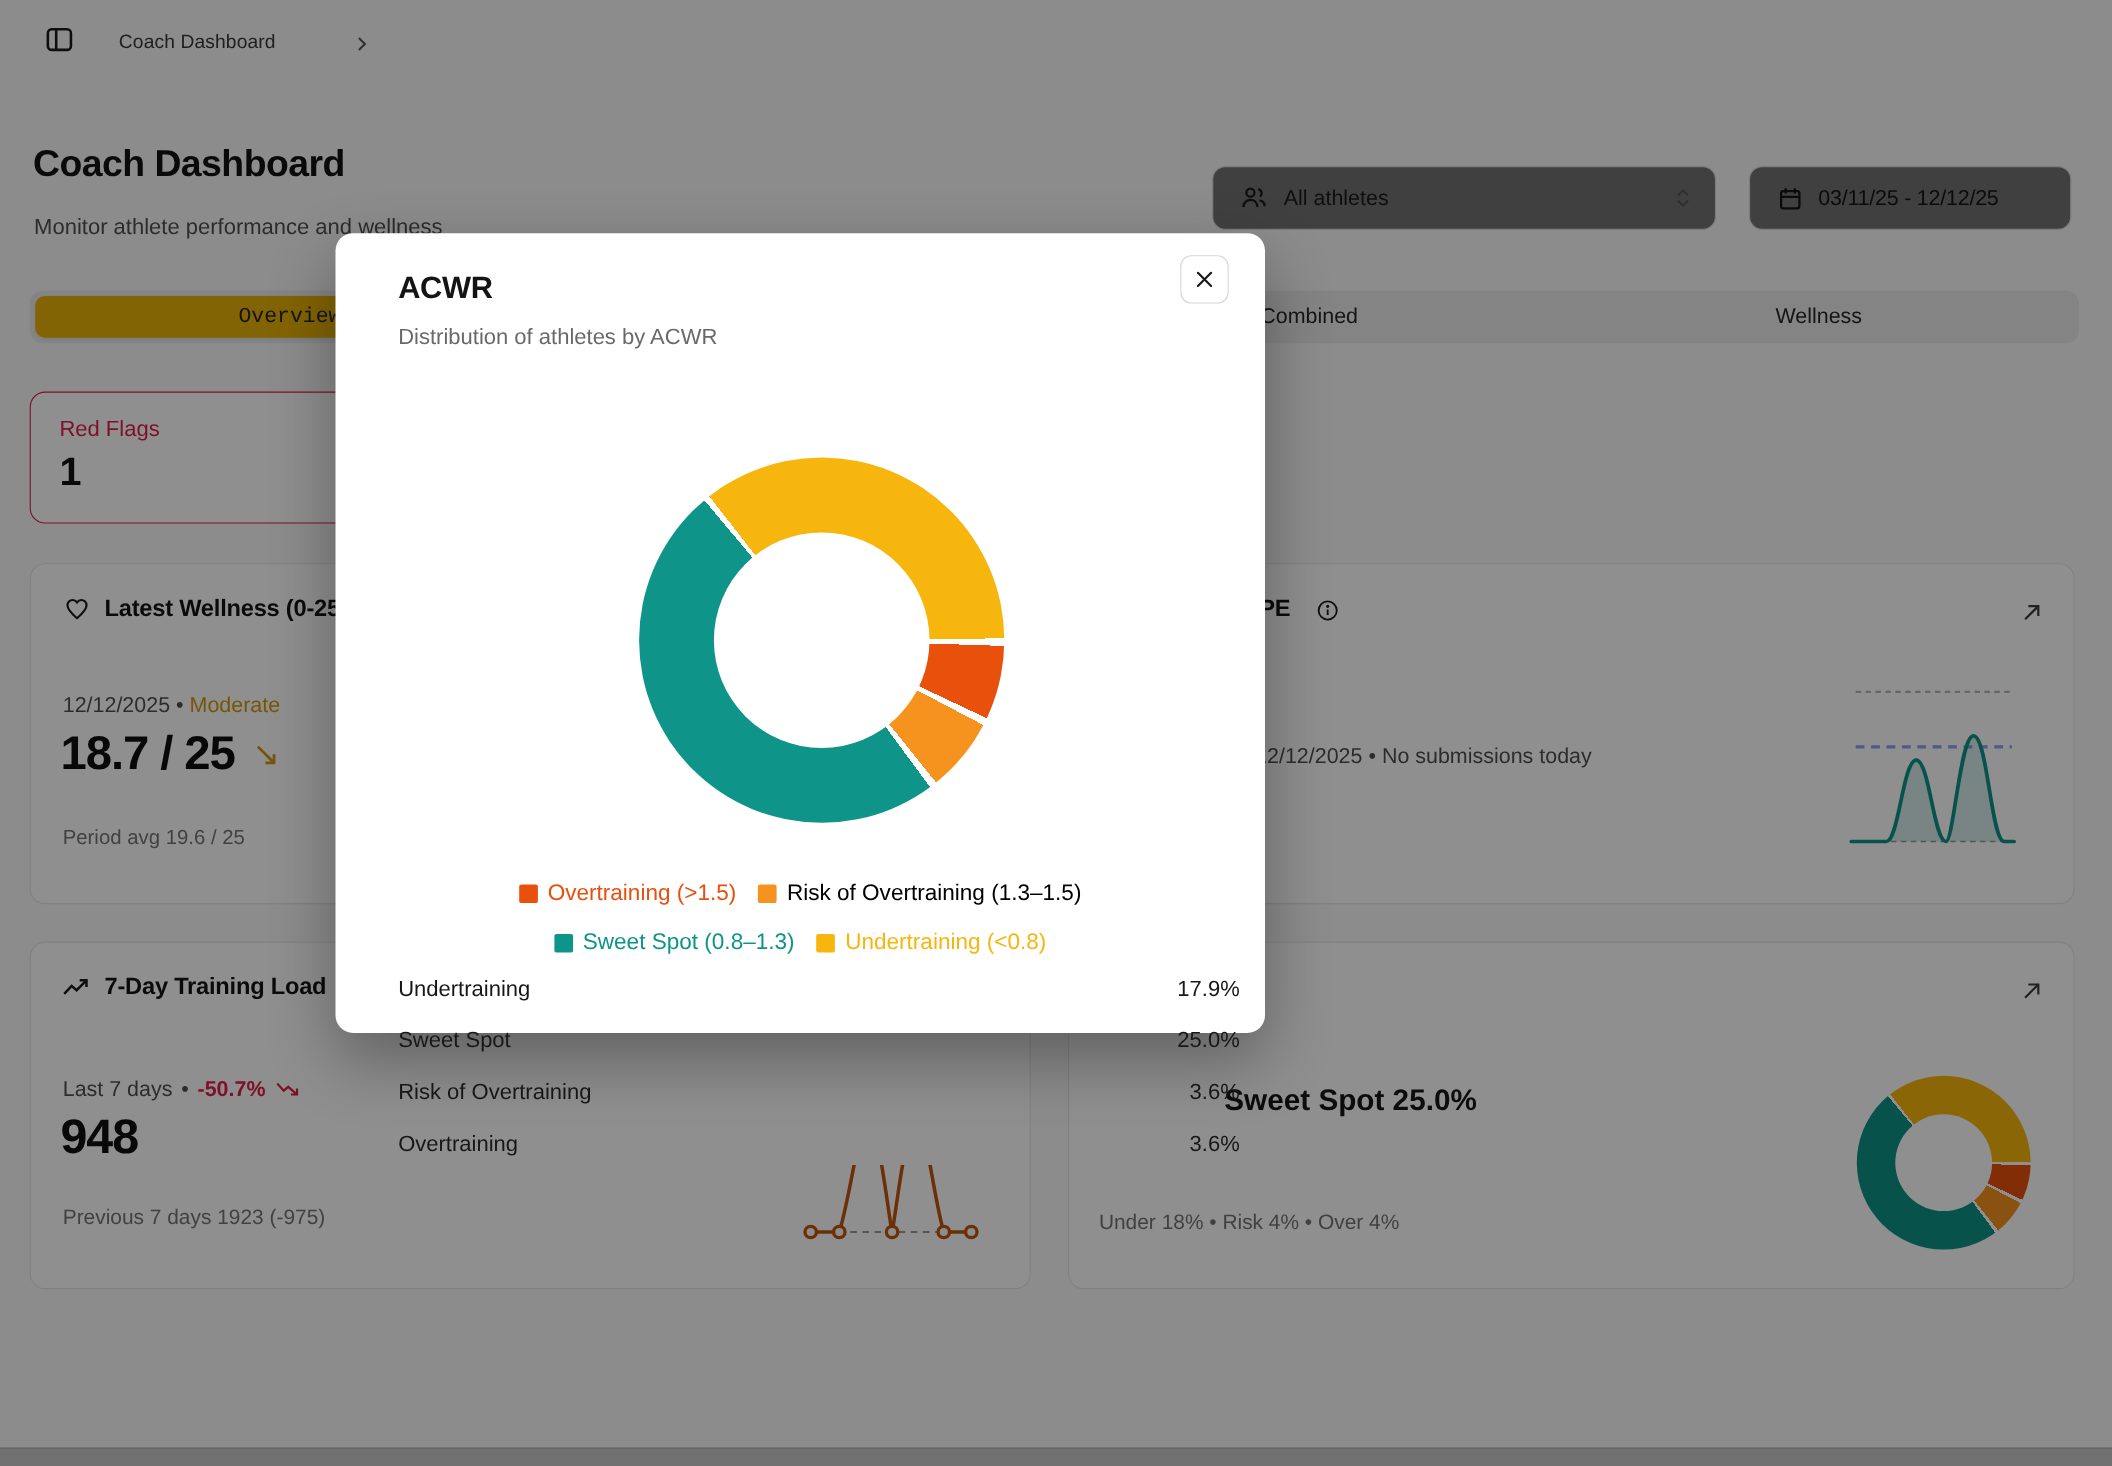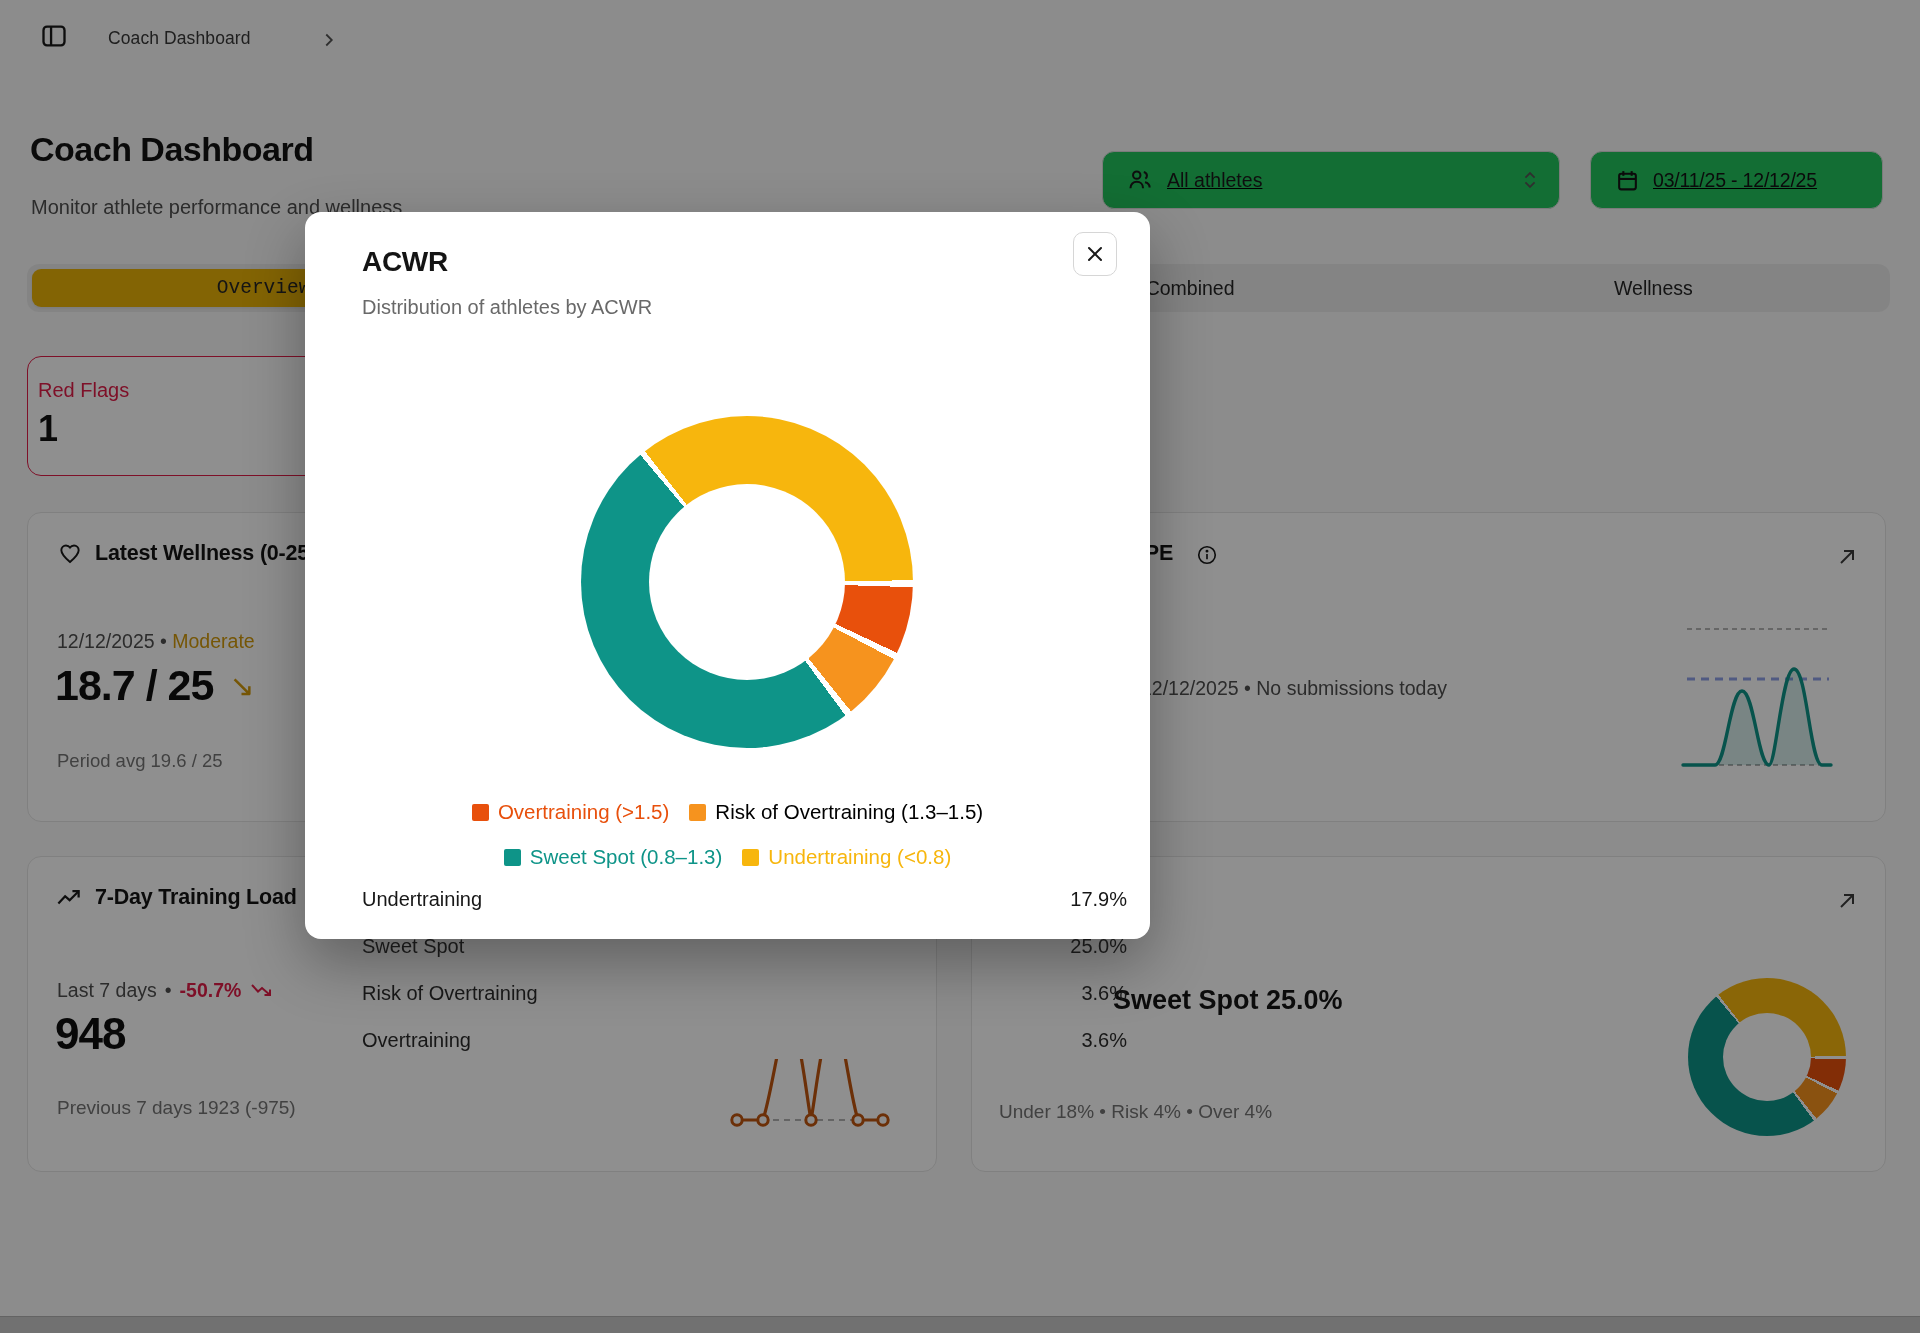--- a/index.html
+++ b/index.html
@@ -9,37 +9,37 @@
 
   
   .topbar-icon { left:40px; top:22px; width:28px; height:28px; cursor:pointer; }
   .breadcrumb { left:108px; top:28px; font-size:17.5px; color:#383838; letter-spacing:.1px; }
   .crumb-chev { left:318px; top:29px; width:22px; height:22px; }
 
   
   .h1 { left:30px; top:130px; font-size:34px; font-weight:700; color:#121212; letter-spacing:-.5px; }
   .subtitle { left:31px; top:196px; font-size:20px; color:#4f4f4f; }
 
-  .pill-btn { height:58px; border:1.5px solid #dcdcdc; border-radius:12px; background:#22c55e;
-              display:flex; align-items:center; cursor:pointer;text-decoration:underline; }
+  .pill-btn { height:58px; border:1.5px solid #dcdcdc; border-radius:12px; background:#737373;
+              display:flex; align-items:center; cursor:pointer; }
   .athletes-btn { left:1102px; top:151px; width:458px; padding:0 18px 0 24px; }
   .athletes-btn .lbl { font-size:19.5px; color:#1a1a1a; margin-left:14px; flex:1; }
   .date-btn { left:1590px; top:151px; width:293px; padding:0 18px 0 24px; }
   .date-btn .lbl { font-size:19.5px; color:#141414; margin-left:13px; letter-spacing:-.2px; }
 
   
   .tabs { left:27px; top:264px; width:1863px; height:48px; background:#ECECEC; border-radius:12px;
           display:grid; grid-template-columns:repeat(4,1fr); padding:5px; }
   .tab { display:flex; align-items:center; justify-content:center; font-size:19.5px; color:#262626;
          border-radius:9px; cursor:pointer; }
   .tab.active { background:#eab308; box-shadow:0 1px 3px rgba(0,0,0,.08); font-weight:500;font-family:Liberation Mono, monospace; }
 
   
   .card { position:absolute; background:#fff; border:1.5px solid #E5E5E5; border-radius:14px; }
-  .redflag-card { left:27px; top:356px; width:440px; height:120px; border:1.5px solid var(--crimson); padding:22px 10px; }
+  .redflag-card { left:27px; top:356px; width:440px; height:120px; border:1.5px solid var(--crimson); padding:22px 26px; }
   .redflag-label { font-size:20px; color:var(--crimson); }
   .redflag-value { font-size:36px; font-weight:700; color:#111; margin-top:6px; }
 
   .card-title { font-size:21.5px; font-weight:700; color:#141414; letter-spacing:-.2px; }
   .dateline { font-size:19.5px; color:#4f4f4f; }
   .bigvalue { font-size:43px; font-weight:800; color:#0f0f0f; letter-spacing:-1px; }
   .subtext { font-size:18.5px; color:#757575; }
   .amber { color:var(--amber); }
   .crimson { color:var(--crimson); }
   .ext-arrow { position:absolute; right:26px; top:32px; width:24px; height:24px; cursor:pointer; }

